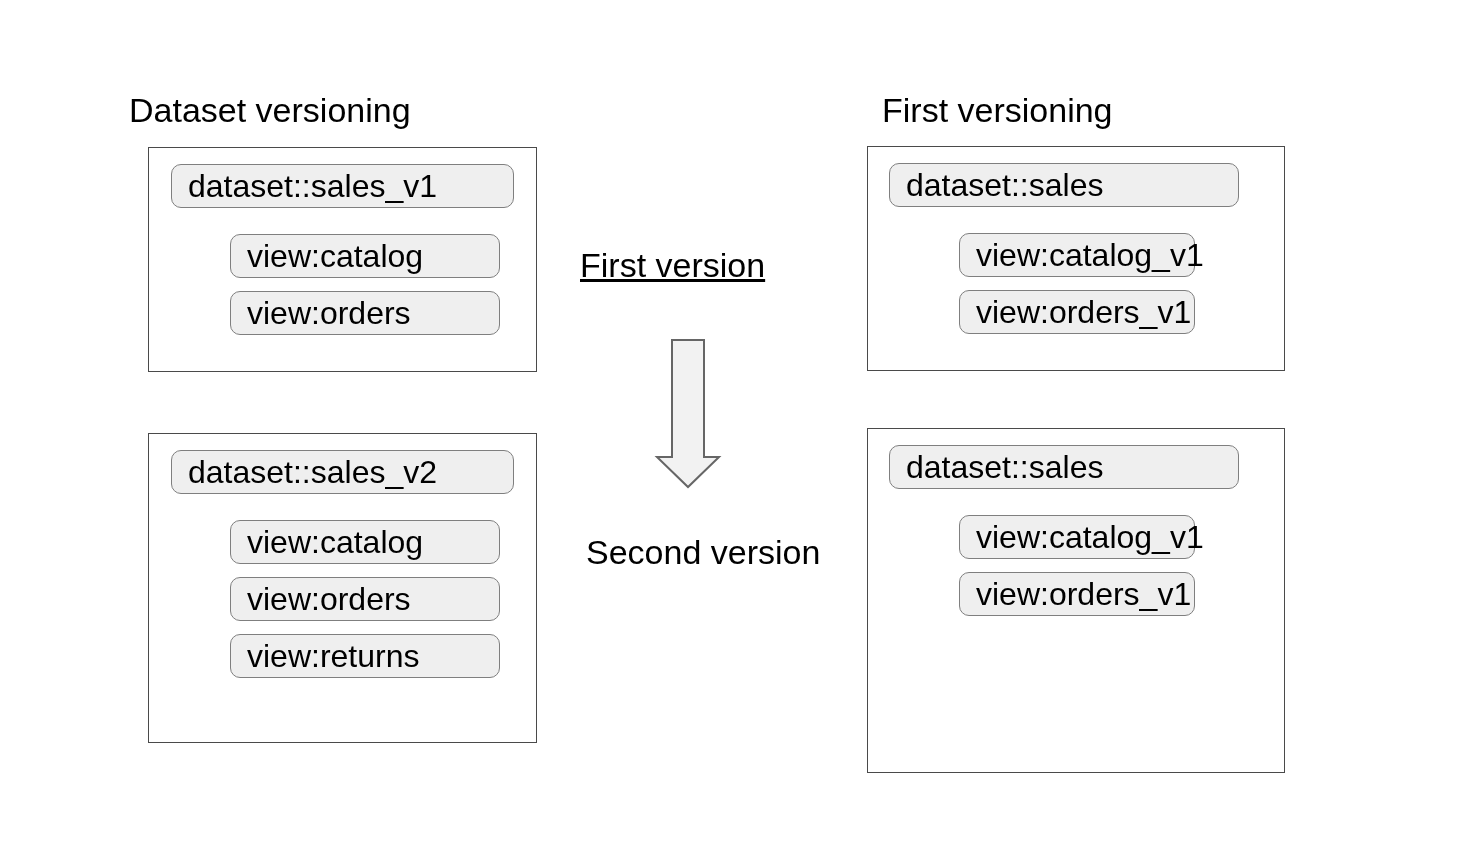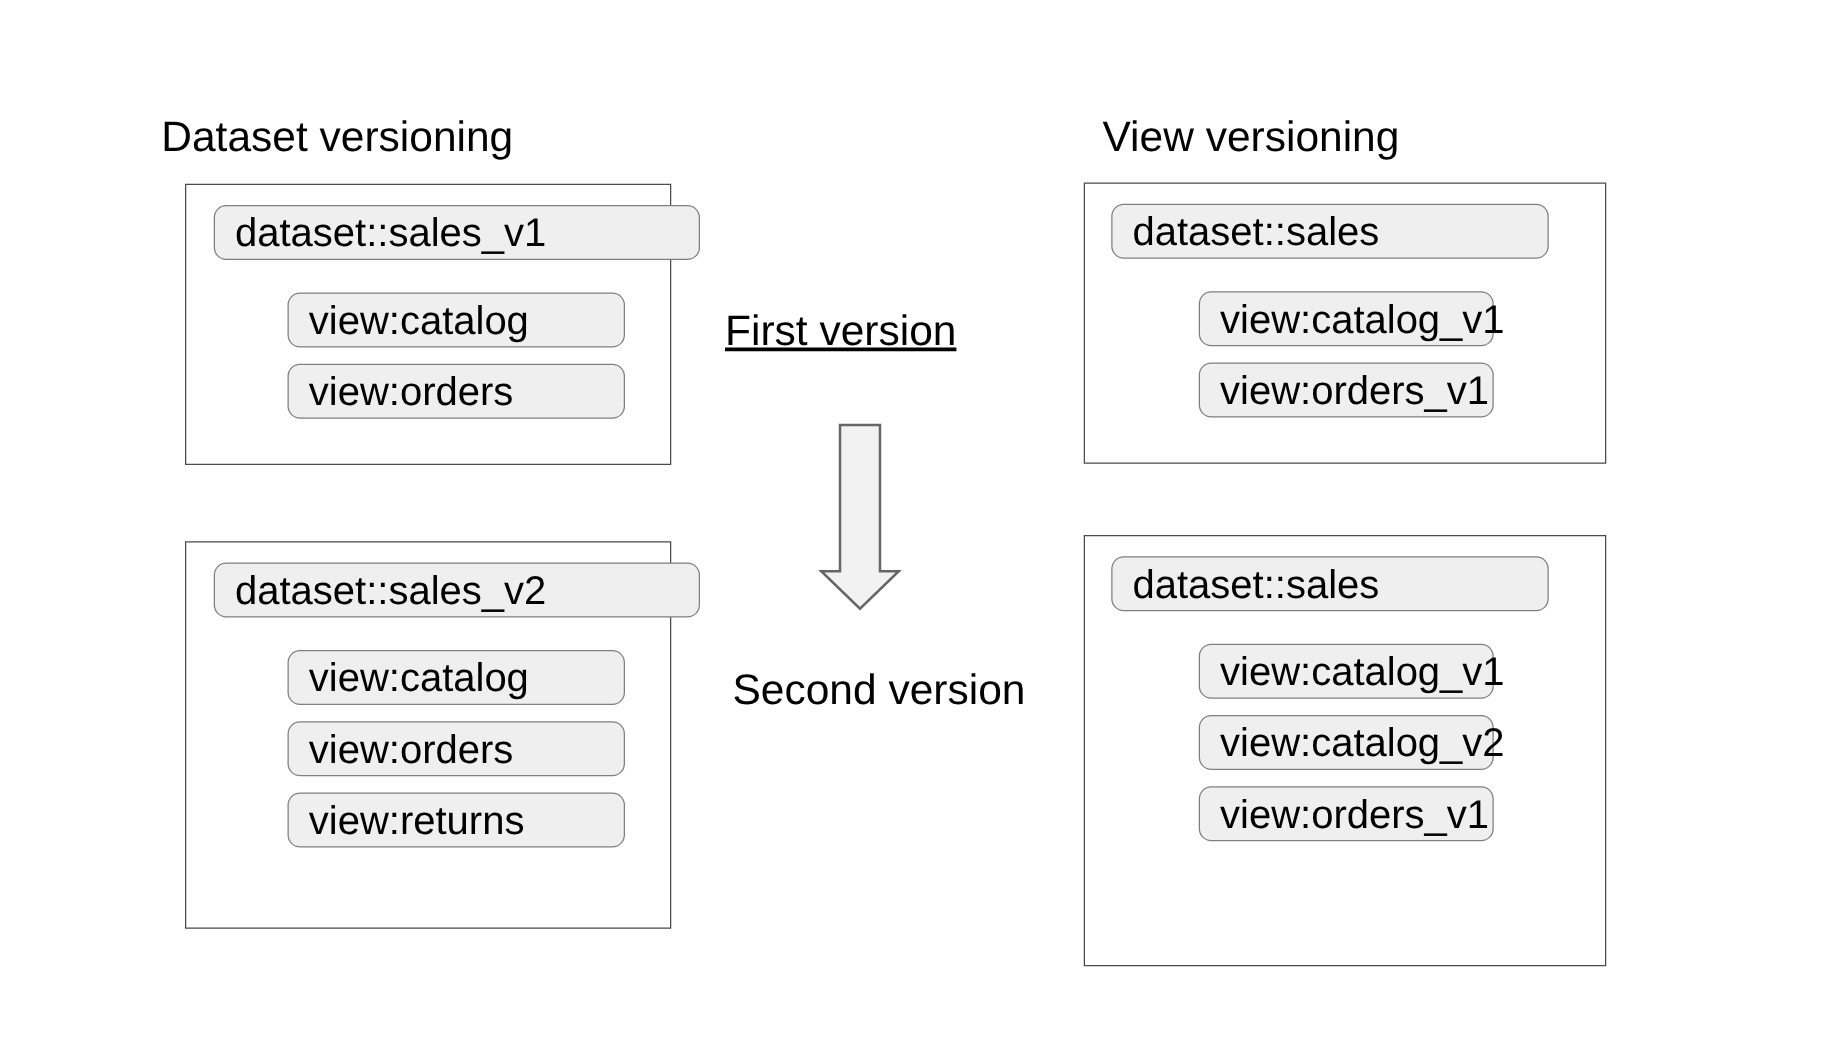--- a/index.html
+++ b/index.html
@@ -40,21 +40,21 @@
     height: 44px;
     border: 1.5px solid var(--pill-border, #7f7f7f);
     background: var(--pill-fill, #efefef);
     border-radius: 10px;
     display: flex;
     align-items: center;
     padding-left: 16px;
     font-size: 32px;
     white-space: nowrap;
   }
-  .dataset-pill { margin: 16px 0 0 22px; width: 389px; }
+  .dataset-pill { margin: 16px 0 0 22px; width: 343px; }
   .view-pill    { margin: 13px 0 0 81px; width: 270px; }
   .dataset-pill + .view-pill { margin-top: 26px; }
 
   .panel-right .dataset-pill { margin-left: 21px; width: 350px; }
   .panel-right .view-pill    { margin-left: 91px; width: 236px; }
 
   .flow-label {
     position: absolute;
     font-size: 34px;
     line-height: 40px;
@@ -72,21 +72,21 @@
     fill: var(--arrow-fill, #f2f2f2);
     stroke: var(--arrow-stroke, #666666);
     stroke-width: 2;
     stroke-linejoin: miter;
   }
 </style>
 </head>
 <body>
 
 <div class="title title-left">Dataset versioning</div>
-<div class="title title-right">View versioning</div>
+<div class="title title-right">First versioning</div>
 
 <div class="panel panel-a">
   <div class="pill dataset-pill">dataset::sales_v1</div>
   <div class="pill view-pill">view:catalog</div>
   <div class="pill view-pill">view:orders</div>
 </div>
 
 <div class="panel panel-b panel-right">
   <div class="pill dataset-pill">dataset::sales</div>
   <div class="pill view-pill">view:catalog_v1</div>
@@ -96,21 +96,20 @@
 <div class="panel panel-c">
   <div class="pill dataset-pill">dataset::sales_v2</div>
   <div class="pill view-pill">view:catalog</div>
   <div class="pill view-pill">view:orders</div>
   <div class="pill view-pill">view:returns</div>
 </div>
 
 <div class="panel panel-d panel-right">
   <div class="pill dataset-pill">dataset::sales</div>
   <div class="pill view-pill">view:catalog_v1</div>
-  <div class="pill view-pill">view:catalog_v2</div>
   <div class="pill view-pill">view:orders_v1</div>
 </div>
 
 <div class="flow-label flow-first">First version</div>
 
 <svg class="arrow-svg" width="72" height="155" viewBox="0 0 72 155" aria-hidden="true">
   <polygon class="arrow-shape" points="20,4 52,4 52,121 67,121 36,151 5,121 20,121"></polygon>
 </svg>
 
 <div class="flow-label flow-second">Second version</div>

